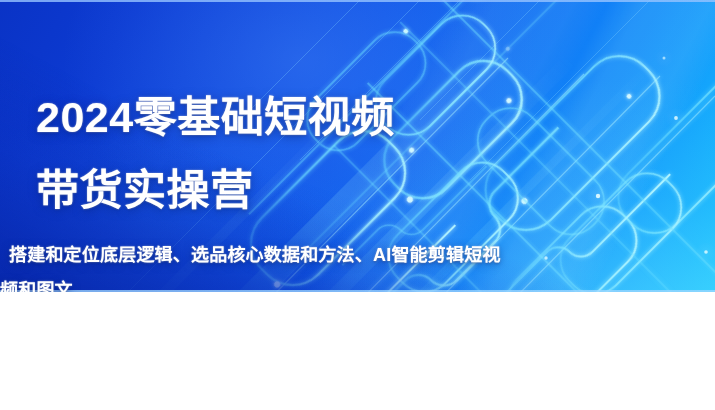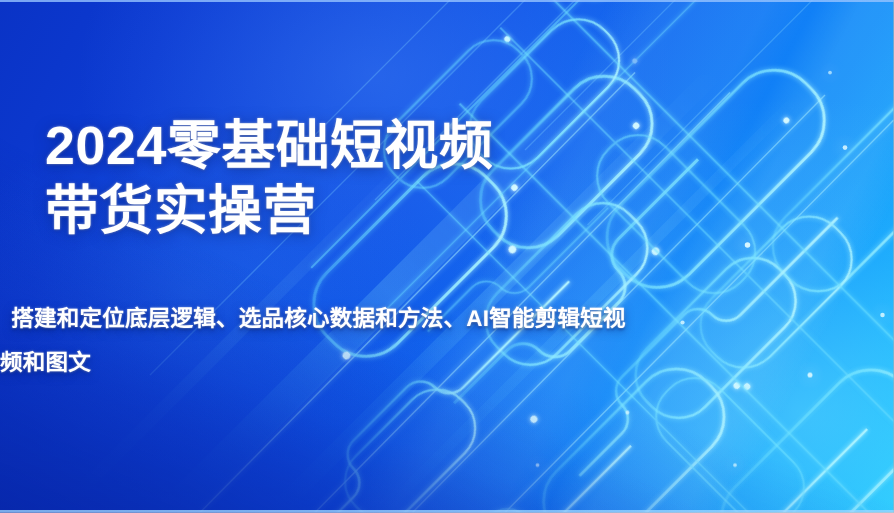--- a/index.html
+++ b/index.html
@@ -9,21 +9,21 @@
     background: #ffffff;
   }
   body {
     font-family: "Liberation Sans", "DejaVu Sans", sans-serif;
   }
 
   
   #banner {
     position: relative;
     width: 715px;
-    height: 410px;
+    height: 292px;
     overflow: hidden;
     background: #737373;
     box-sizing: border-box;
     text-decoration: underline;
   }
 
   
   .bg-layer {
     position: absolute;
     inset: 0;
@@ -144,21 +144,21 @@
     font-size: 43px;
     line-height: 1;
     letter-spacing: 0.5px;
     white-space: nowrap;
     text-shadow:
       0 0 2px rgba(255,255,255,0.55),
       0 2px 10px rgba(0,30,110,0.50),
       0 1px 2px rgba(0,25,100,0.45);
   }
   #title-line-1 { top: 96px; }
-  #title-line-2 { top: 148px; }
+  #title-line-2 { top: 169px; }
 
   .subtitle-line {
     position: absolute;
     color: #ffffff;
     font-weight: 700;
     font-size: 18px;
     line-height: 1;
     letter-spacing: 0.2px;
     white-space: nowrap;
     text-shadow:

